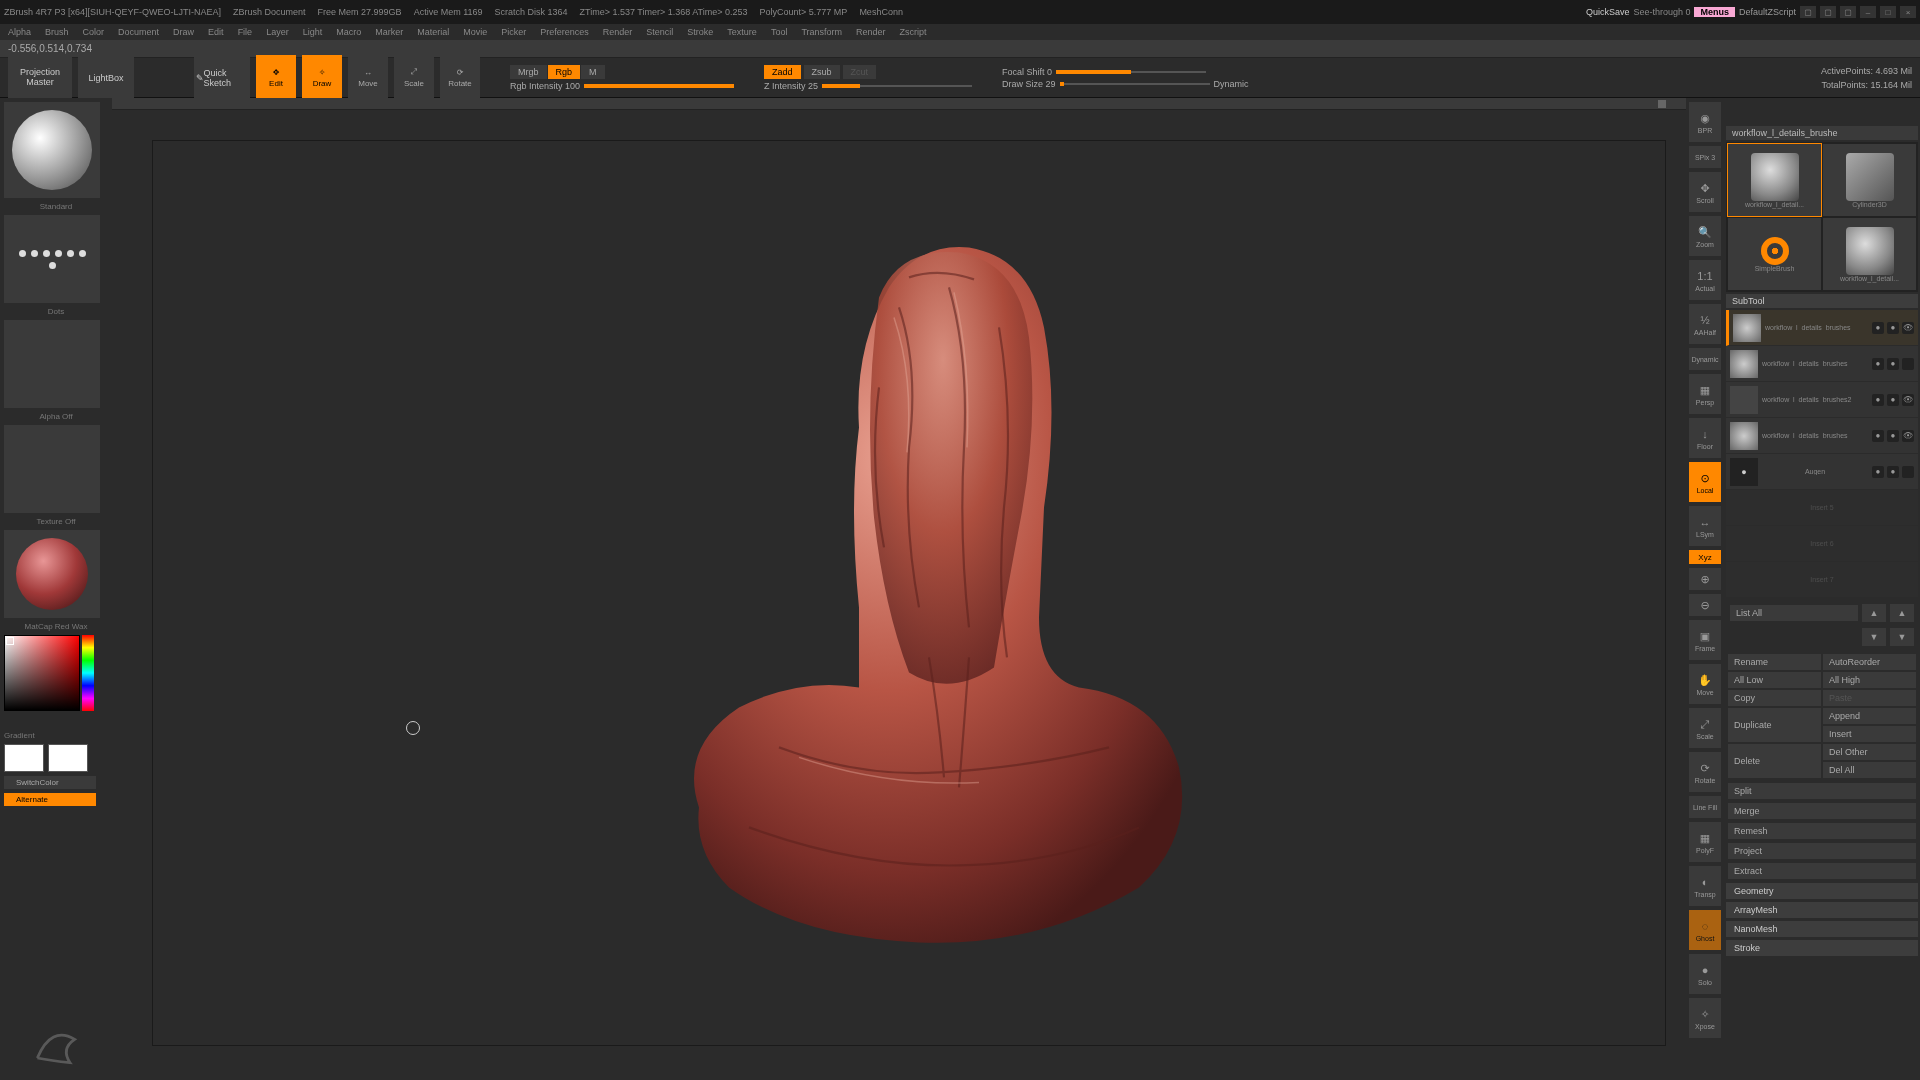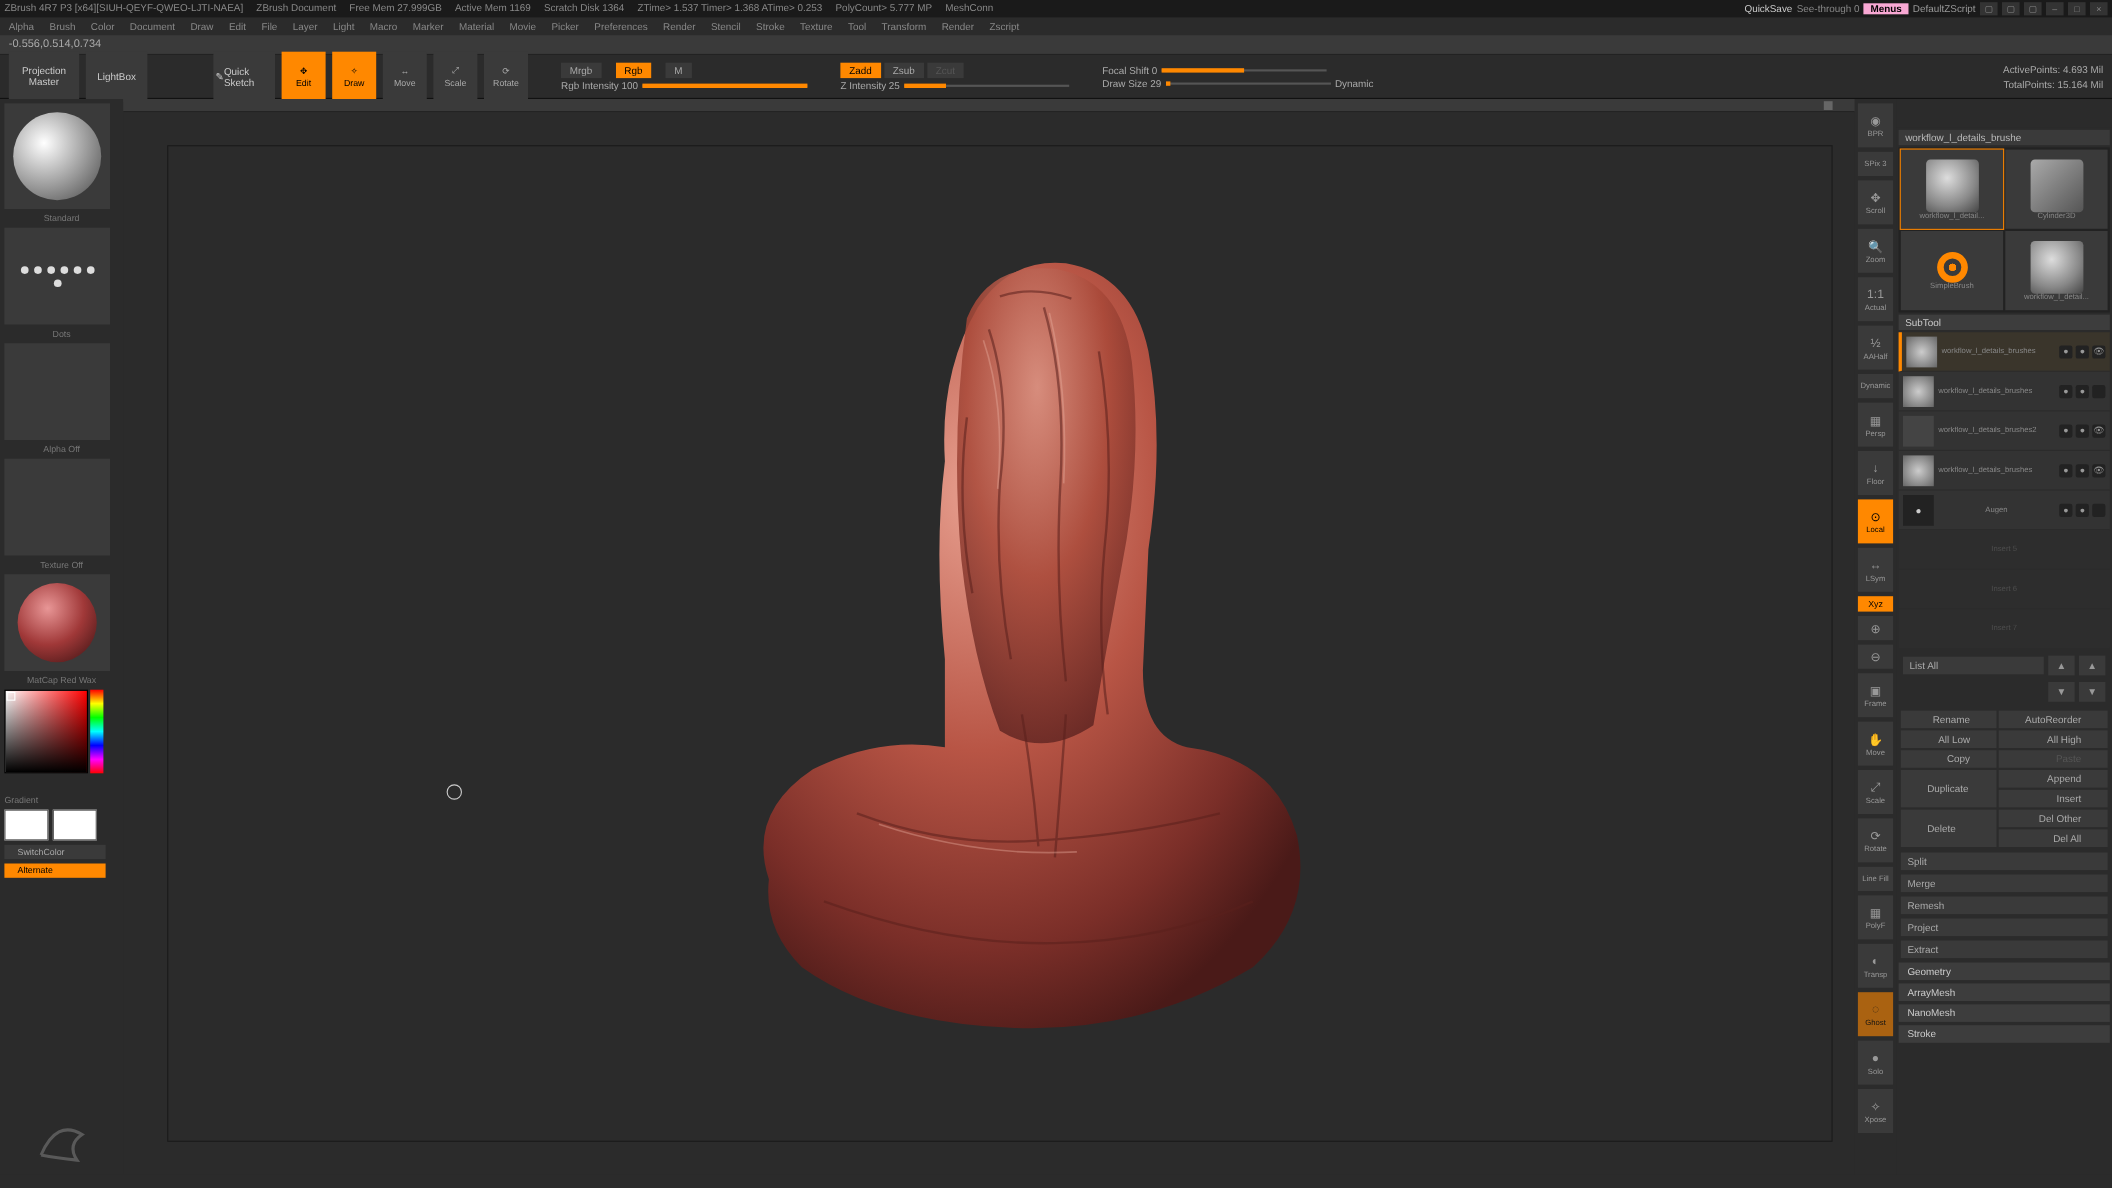--- a/index.html
+++ b/index.html
@@ -1,19 +1,19 @@
 <!DOCTYPE html>
 <html><head>
 <meta charset="utf-8">
 <style>
   * { margin: 0; padding: 0; box-sizing: border-box; font-family: Arial, sans-serif; }
   body { background: #2b2b2b; color: #999; font-size: 10px; width: 1920px; height: 1080px; overflow: hidden; user-select: none; }
 
   
-  .titlebar { height: 16px; background: #1a1a1a; display: flex; align-items: flex-start; padding: 2px 4px; gap: 12px; font-size: 9px; color: #888; }
+  .titlebar { height: 16px; background: #1a1a1a; display: flex; align-items: center; padding: 12px 4px; gap: 12px; font-size: 9px; color: #888; }
   .titlebar .left { display: flex; gap: 12px; flex: 1; }
   .titlebar .right { display: flex; gap: 4px; align-items: center; }
   .titlebar .seg { white-space: nowrap; }
   .titlebar .quick { color: #ccc; }
   .titlebar .menus { background: #f9a8d4; color: #000; padding: 0 6px; font-weight: bold; }
   .titlebar .script { color: #999; }
   .titlebar .winbtn { width: 16px; height: 12px; background: #333; display: inline-flex; align-items: center; justify-content: center; font-size: 8px; }
 
   
   .menubar { height: 16px; background: #2b2b2b; display: flex; align-items: center; padding: 0 8px; gap: 14px; font-size: 9px; color: #888; }
@@ -97,21 +97,21 @@
   .rightpal .strow { height: 36px; display: flex; align-items: center; gap: 4px; padding: 2px 4px; background: #333; border-bottom: 1px solid #2b2b2b; }
   .rightpal .strow.act { background: #3a352b; border-left: 3px solid #ff8800; }
   .rightpal .strow .thumb { width: 28px; height: 28px; background: #555; }
   .rightpal .strow .stname { flex: 1; font-size: 7px; color: #888; overflow: hidden; }
   .rightpal .strow .eyes { display: flex; gap: 3px; }
   .rightpal .strow .eye { width: 12px; height: 12px; background: #222; border-radius: 2px; font-size: 8px; display: flex; align-items: center; justify-content: center;}
   .rightpal .listall { display: flex; gap: 4px; padding: 4px; align-items: center; }
   .rightpal .listall .lb { flex: 1; background: #3a3a3a; padding: 3px 6px; color: #aaa; }
   .rightpal .listall .ar { width: 24px; height: 18px; background: #3a3a3a; display: flex; align-items: center; justify-content: center; }
   .rightpal .btngrid { display: grid; grid-template-columns: 1fr 1fr; gap: 2px; padding: 2px; }
-  .rightpal .btngrid .b { background: #3a3a3a; padding: 3px 24px; color: #aaa; font-size: 9px; text-align: right; }
+  .rightpal .btngrid .b { background: #3a3a3a; padding: 3px 6px; color: #aaa; font-size: 9px; }
   .rightpal .btngrid .b.dim { color: #555; }
   .rightpal .singlebtn { background: #3a3a3a; padding: 3px 6px; margin: 1px 2px; color: #aaa; font-size: 9px; }
   .rightpal .hdrbtn { background: #3d3d3d; padding: 3px 8px; color: #ccc; font-size: 9px; margin-top: 1px; }
 </style>
 </head>
 <body>
 
 <div class="titlebar">
   <div class="left">
     <span class="seg">ZBrush 4R7 P3 [x64][SIUH-QEYF-QWEO-LJTI-NAEA]</span>
@@ -192,21 +192,21 @@
   <div class="tbtn">
     <div class="ic">⤢</div>
     <span>Scale</span>
   </div>
   <div class="tbtn">
     <div class="ic">⟳</div>
     <span>Rotate</span>
   </div>
   <div class="sep"></div>
   <div class="col">
-    <div style="display:flex;gap:13px">
+    <div style="display:flex;gap:1px">
       <div class="pill">Mrgb</div>
       <div class="pill on">Rgb</div>
       <div class="pill">M</div>
     </div>
     <div class="sliderline">
       <span class="slabel">Rgb Intensity 100</span>
       <div class="slider">
           <div class="fill" style="width:100%"></div>
         </div>
     </div>

